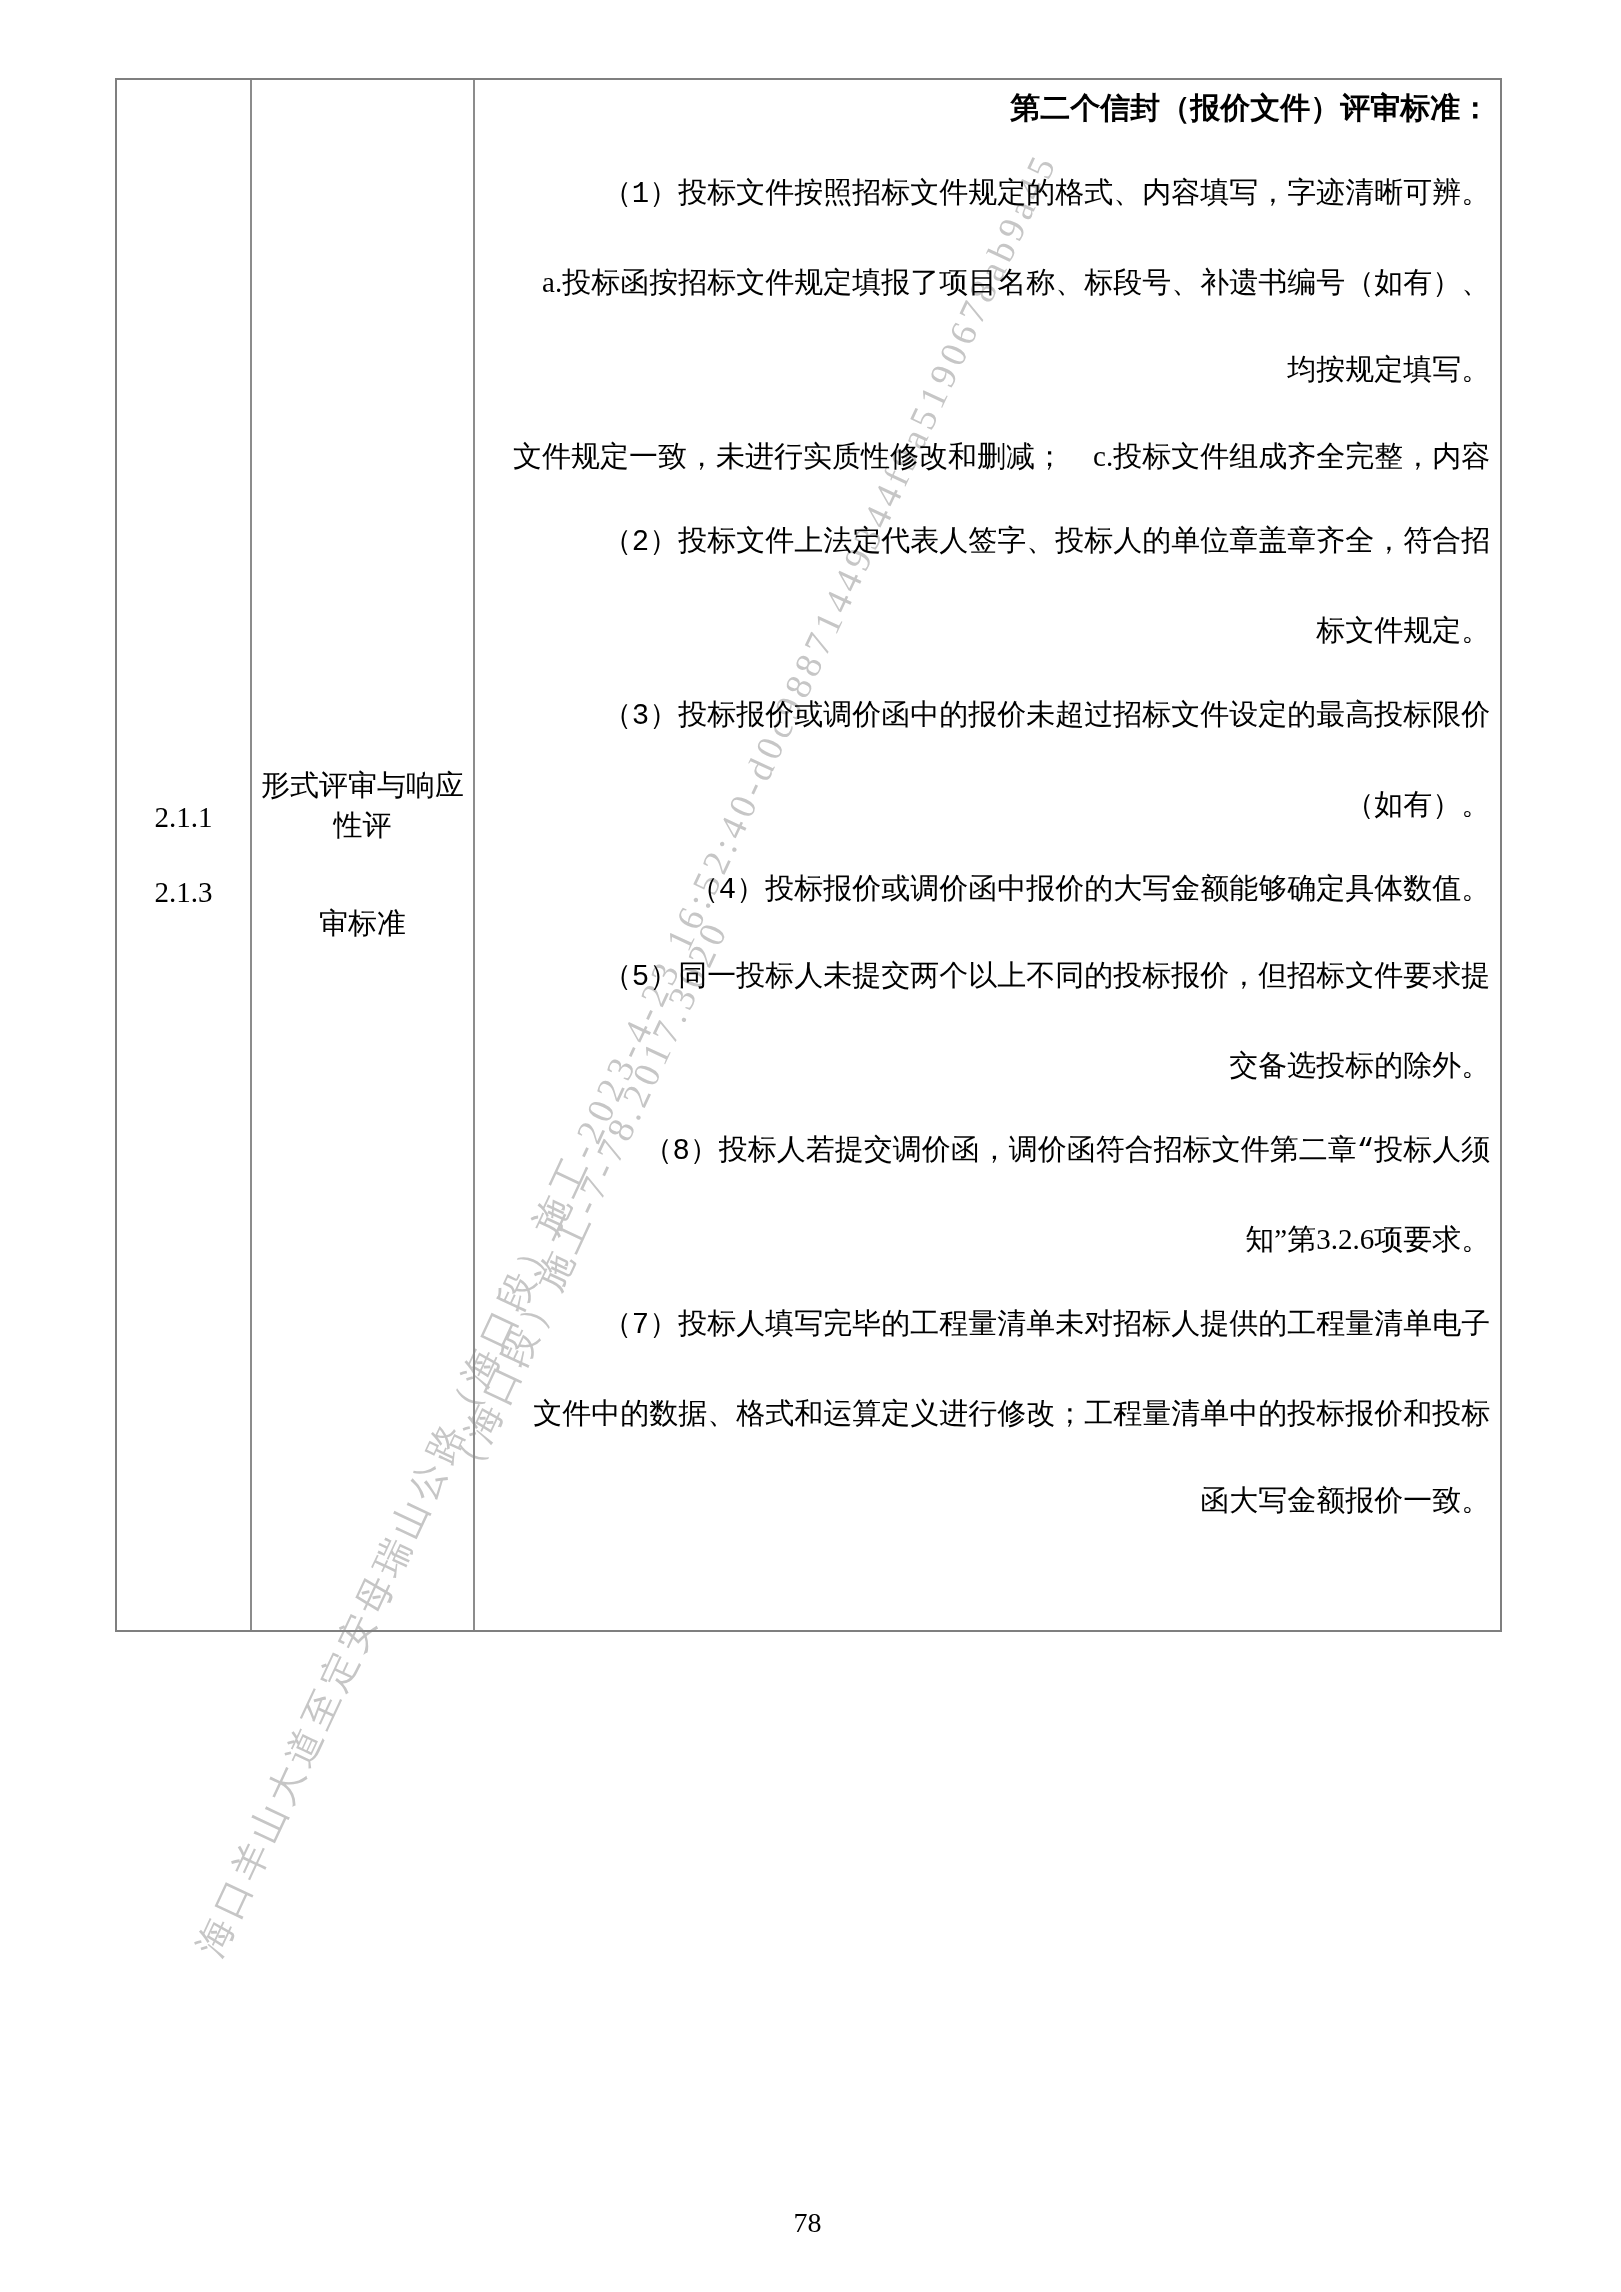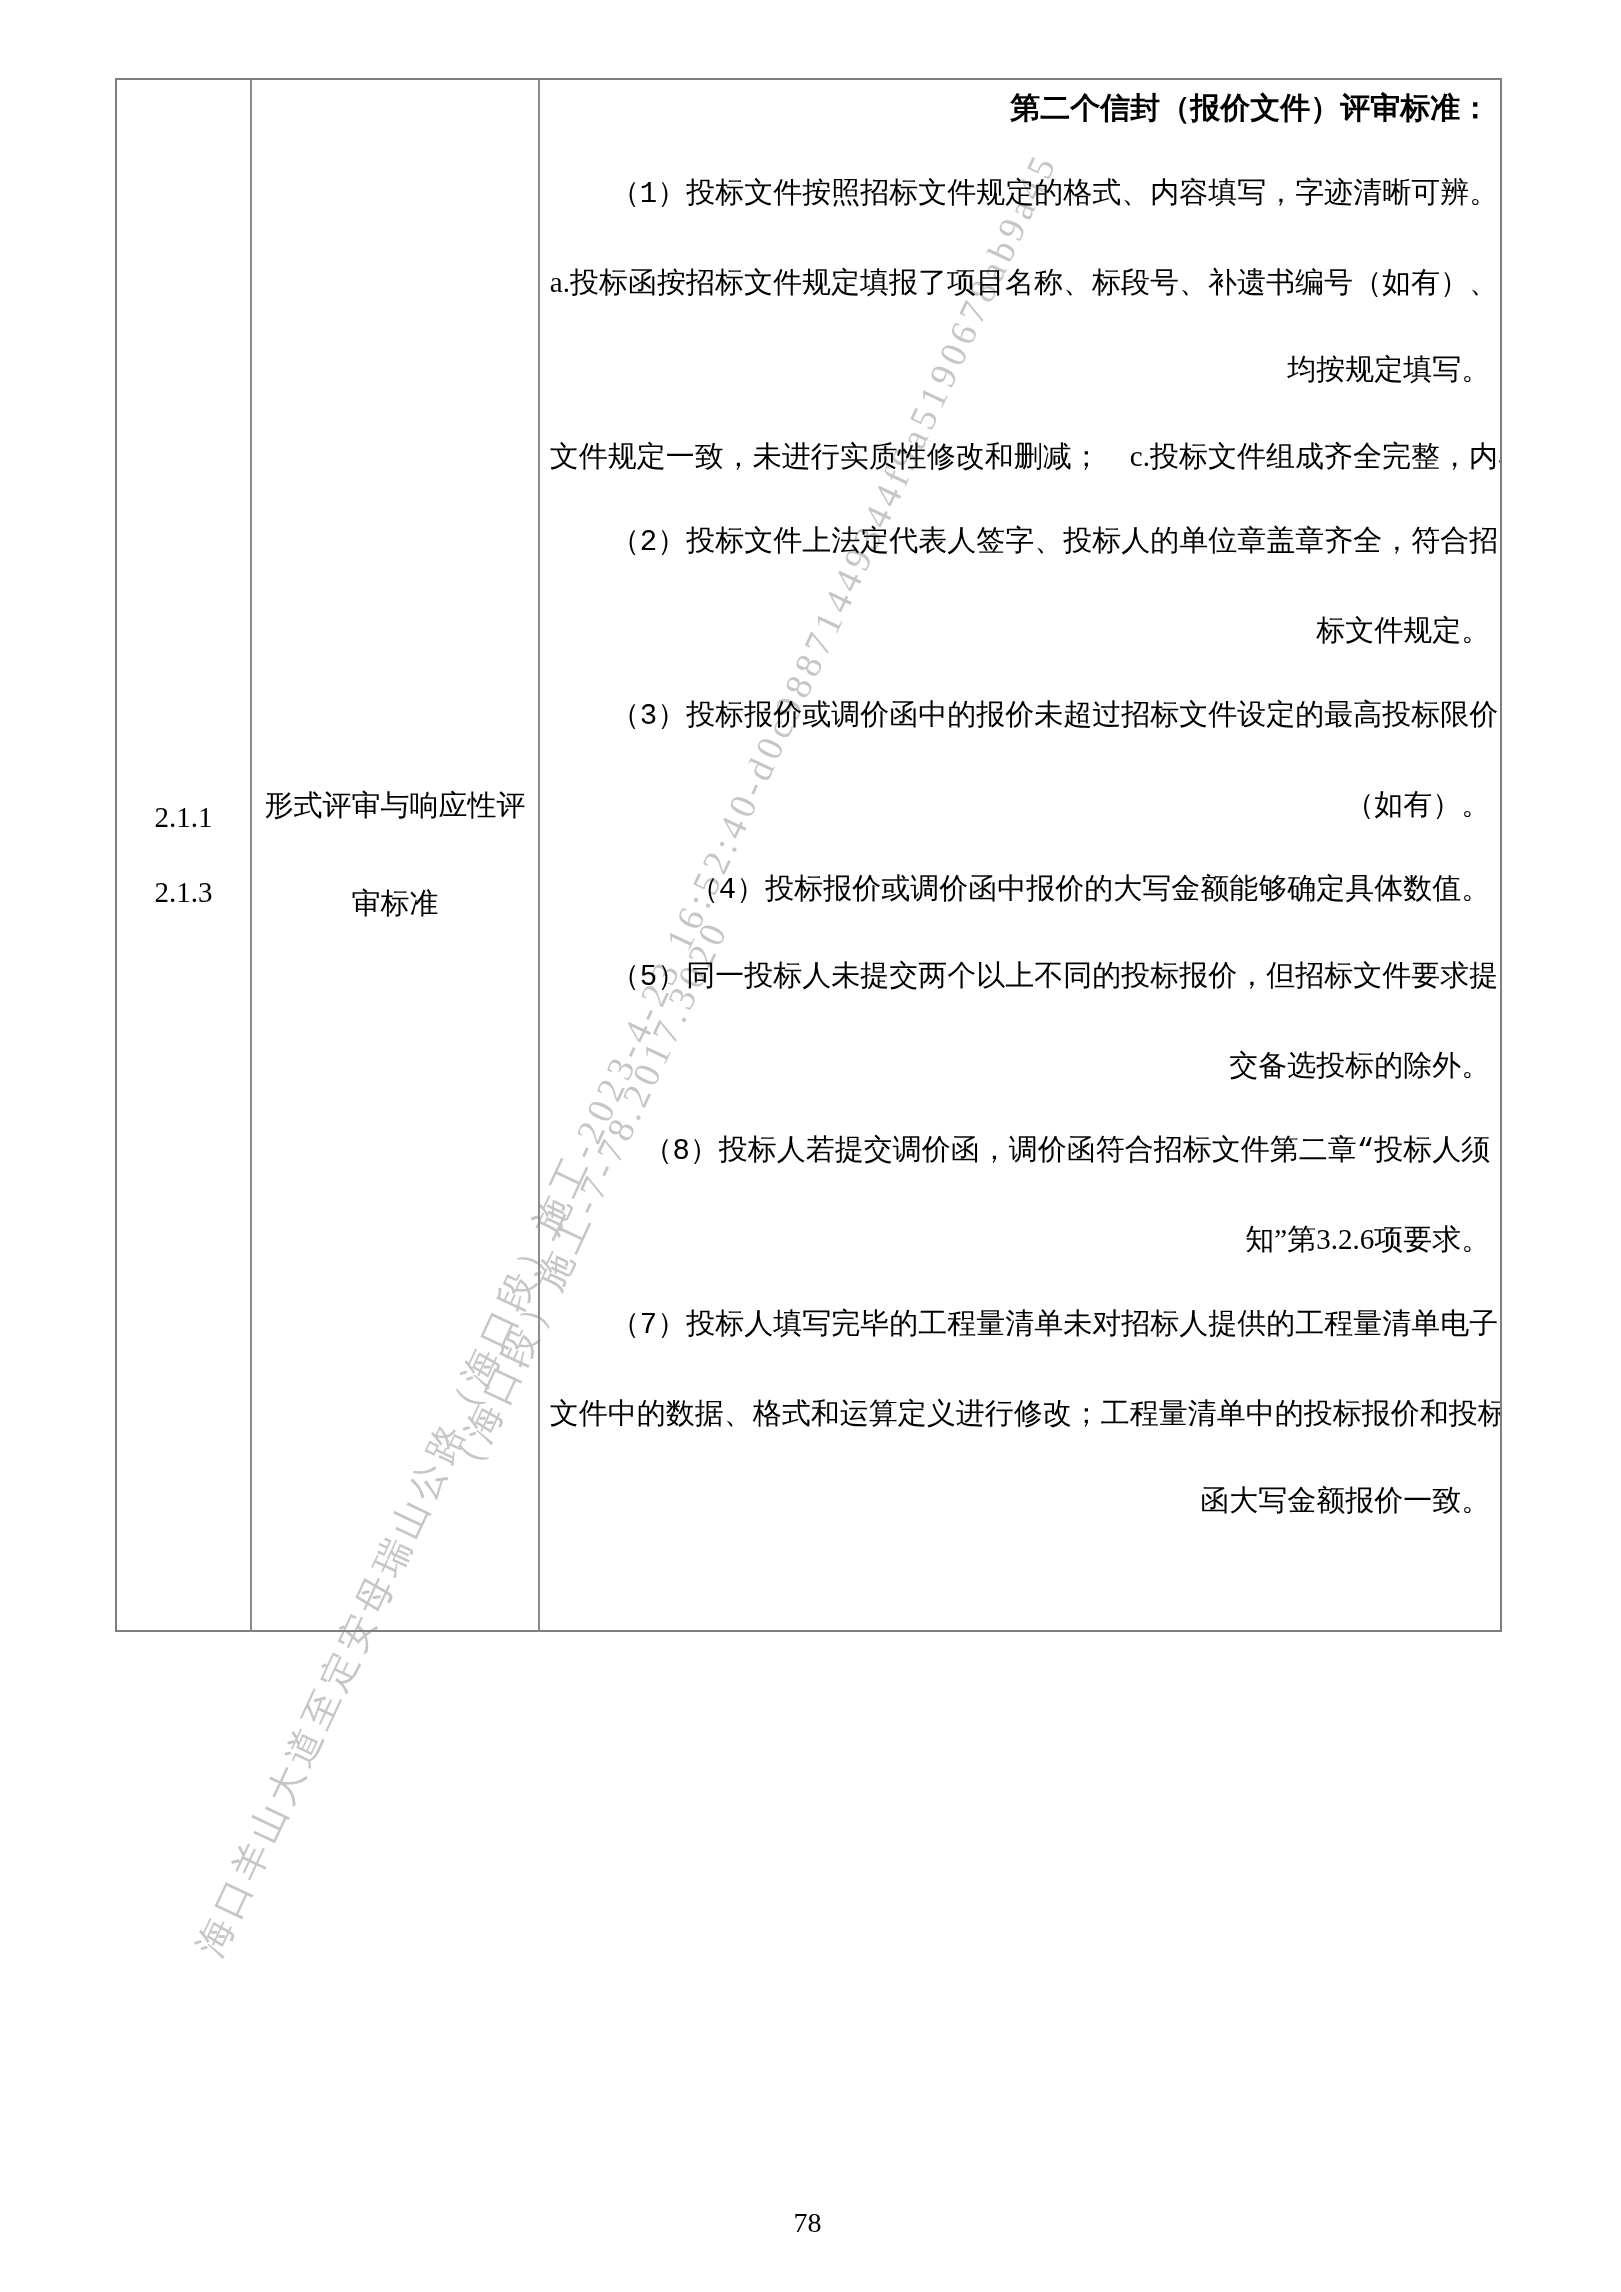--- a/index.html
+++ b/index.html
@@ -43,21 +43,21 @@
   .col{box-sizing:border-box;}
   .col-index{
     width:135px;
     border-right:2px solid #8c8c8c;
     display:flex;flex-direction:column;
     justify-content:center;align-items:center;
     row-gap:42px;
     font-size:29px;
   }
   .col-name{
-    width:288px;
+    width:223px;
     border-right:2px solid #8c8c8c;
     display:flex;flex-direction:column;
     justify-content:center;align-items:center;
     row-gap:58px;
     font-size:29px;
     text-align:center;
   }
   .col-criteria{
     flex:1;
     padding:12.7px 9.8px 0 9.8px;

